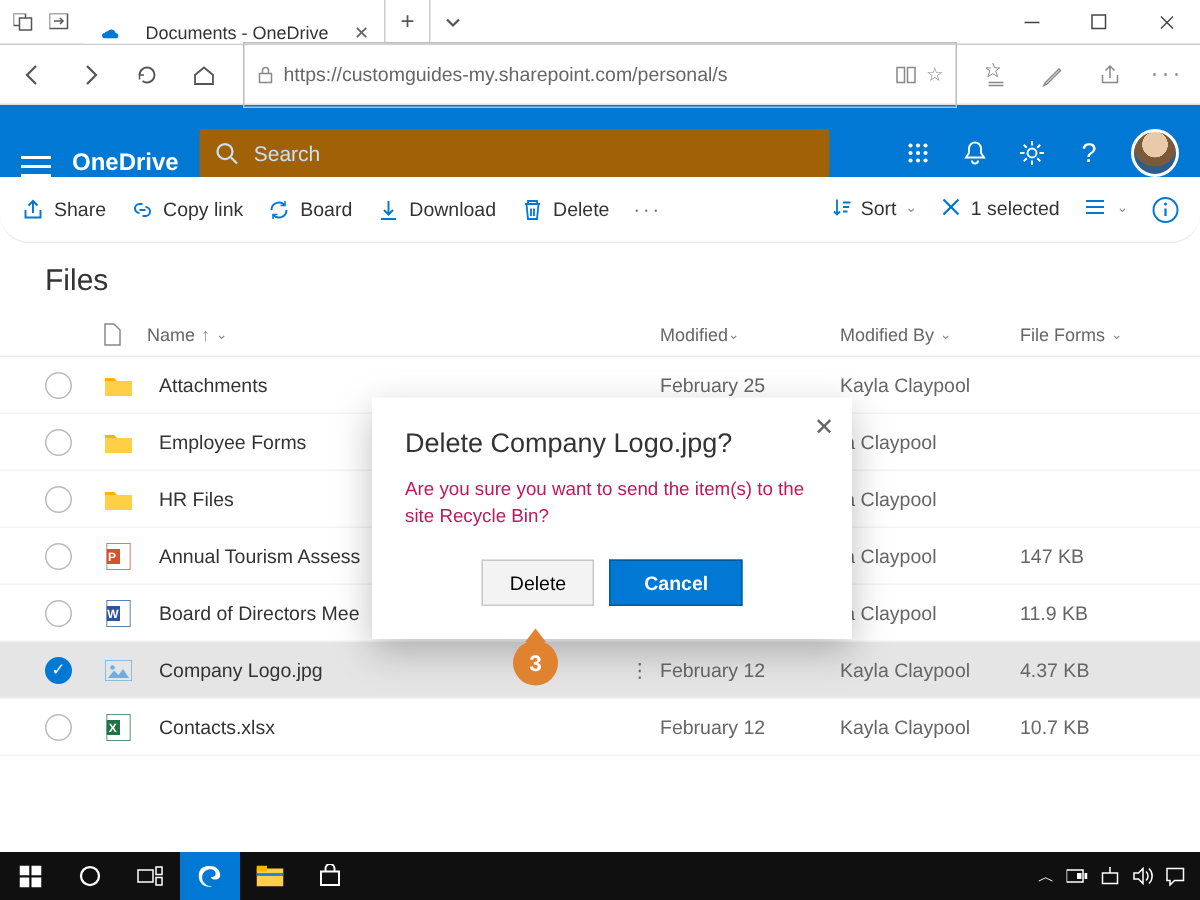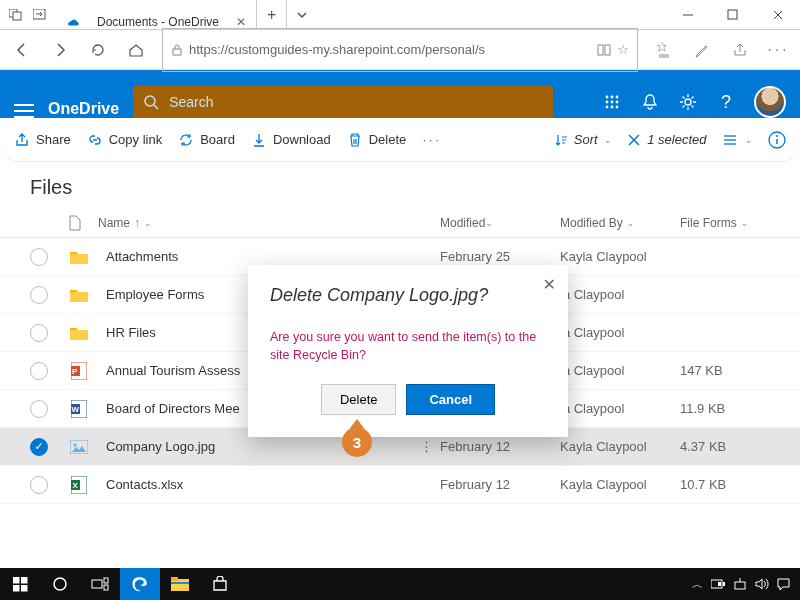--- a/index.html
+++ b/index.html
@@ -23,21 +23,21 @@
 .brand { font-size: 16px; font-weight: 600; }
 .search { flex: 1; max-width: 420px; background: #a16207; height: 32px; display: flex; align-items: center; padding: 0 10px; gap: 10px; color: #fff; border-radius: 2px; }
 .search input { background: transparent; border: none; outline: none; color: #fff; font-size: 14px; flex: 1; }
 .search input::placeholder { color: #c7e0f4; }
 .hicons { display: flex; align-items: center; gap: 18px; margin-left: auto; }
 .hicon { width: 20px; height: 20px; display:flex; align-items:center; justify-content:center; color:#fff; }
 .avatar { width: 32px; height: 32px; border-radius: 50%; background: radial-gradient(circle at 50% 30%, #e8c9a9 0 35%, #7a5a3a 36% 60%, #2e5d8a 61% 100%); border: 2px solid #fff; }
 .cmdbar { height: 44px; display: flex; align-items: center; gap: 16px; padding: 0 14px; border-bottom: 1px solid #eaeaea; font-size: 13px; color: #333; border-radius: 19px; }
 .cmd { display: flex; align-items: center; gap: 6px; color: #0078d4; }
 .cmd-label { color: #333; }
-.cmd-right { margin-left: auto; display:flex; align-items:center; gap:16px;font-style:italic; }
+.cmd-right { margin-left: auto; display:flex; align-items:flex-start; gap:16px; }
 .sel { color: #333; display:flex; align-items:center; gap:6px; }
 .crumbs { padding: 14px 30px 10px 30px; font-size: 20px; color: #333; }
 .listhdr { display:flex; align-items:center; padding: 6px 30px 6px 68px; font-size: 12px; color:#666; border-bottom:1px solid #eaeaea;}
 .col-type { width: 30px; }
 .col-name { flex: 1; display:flex; align-items:center; gap:4px;}
 .col-mod { width: 120px; display:flex; align-items:center; gap:0;}
 .col-by { width: 120px; display:flex; align-items:center; gap:4px;}
 .col-size { width: 90px; display:flex; align-items:center; gap:4px;}
 .row { display:flex; align-items:center; padding: 8px 30px 8px 30px; font-size: 13px; color:#333; border-bottom:1px solid #f3f3f3; height:38px; }
 .row.selected { background: #e5e5e5; }
@@ -46,21 +46,21 @@
 .row .ficon { width: 22px; margin-right: 16px; display:flex; align-items:center; justify-content:center;}
 .row .name { flex: 1; display:flex; align-items:center;}
 .row .more { width: 20px; color:#666; }
 .row .mod { width: 120px; color:#666; }
 .row .by { width: 120px; color:#666; }
 .row .size { width: 90px; color:#666; }
 .folder-svg { width:18px; height:14px; }
 .dialog-overlay { position: absolute; left: 0; top: 0; width: 800px; height: 600px; pointer-events: none; }
 .dialog { position: absolute; left: 248px; top: 265px; width: 320px; background: #fff; box-shadow: 0 8px 24px rgba(0,0,0,0.25); padding: 20px 22px 22px 22px; pointer-events: auto; }
 .dialog-close { position:absolute; right:12px; top:10px; color:#666; font-size:16px; }
-.dialog h2 { font-size: 18px; font-weight: 400; color: #333; margin-bottom: 23px; font-style: italic; }
+.dialog h2 { font-size: 18px; font-weight: 400; color: #333; margin-bottom: 12px; }
 .dialog p { font-size: 12.5px; color: #be185d; line-height: 1.4; margin-bottom: 20px; }
 .dialog .btns { display:flex; gap:10px; justify-content:center; }
 .btn-del { padding: 7px 18px; border: 1px solid #c8c8c8; background: #f3f3f3; font-size: 13px; cursor: pointer; }
 .btn-cancel { padding: 7px 22px; border: 1px solid #005a9e; background: #0078d4; color: #fff; font-size: 13px; font-weight: 600; cursor: pointer; }
 .callout { position:absolute; left:342px; top:427px; width:30px; height:30px; background:#e08330; border-radius:50%; display:flex; align-items:center; justify-content:center; color:#fff; font-weight:600; font-size:15px; }
 .callout::before { content:""; position:absolute; top:-8px; left:50%; transform:translateX(-50%); border-left:7px solid transparent; border-right:7px solid transparent; border-bottom:9px solid #e08330; }
 .taskbar { position:absolute; bottom:0; left:0; width:800px; height:32px; background:#101010; display:flex; align-items:center; }
 .tb-item { width:40px; height:32px; display:flex; align-items:center; justify-content:center; color:#fff; }
 .tb-item.active { background:#0078d4; }
 .tb-right { margin-left:auto; display:flex; align-items:center; gap:8px; padding-right:10px; color:#fff; font-size:11px;}

